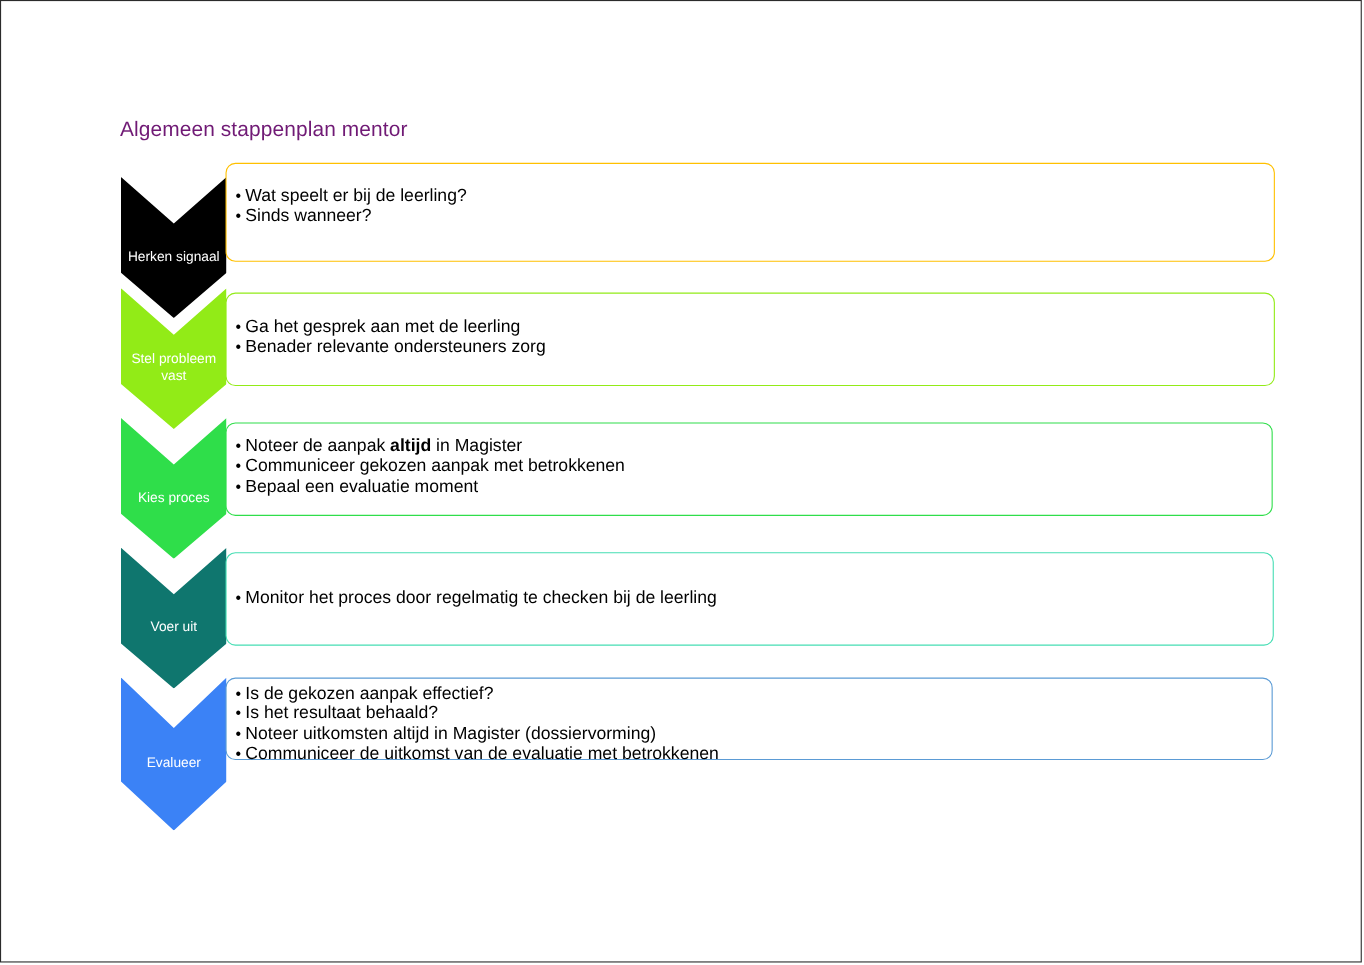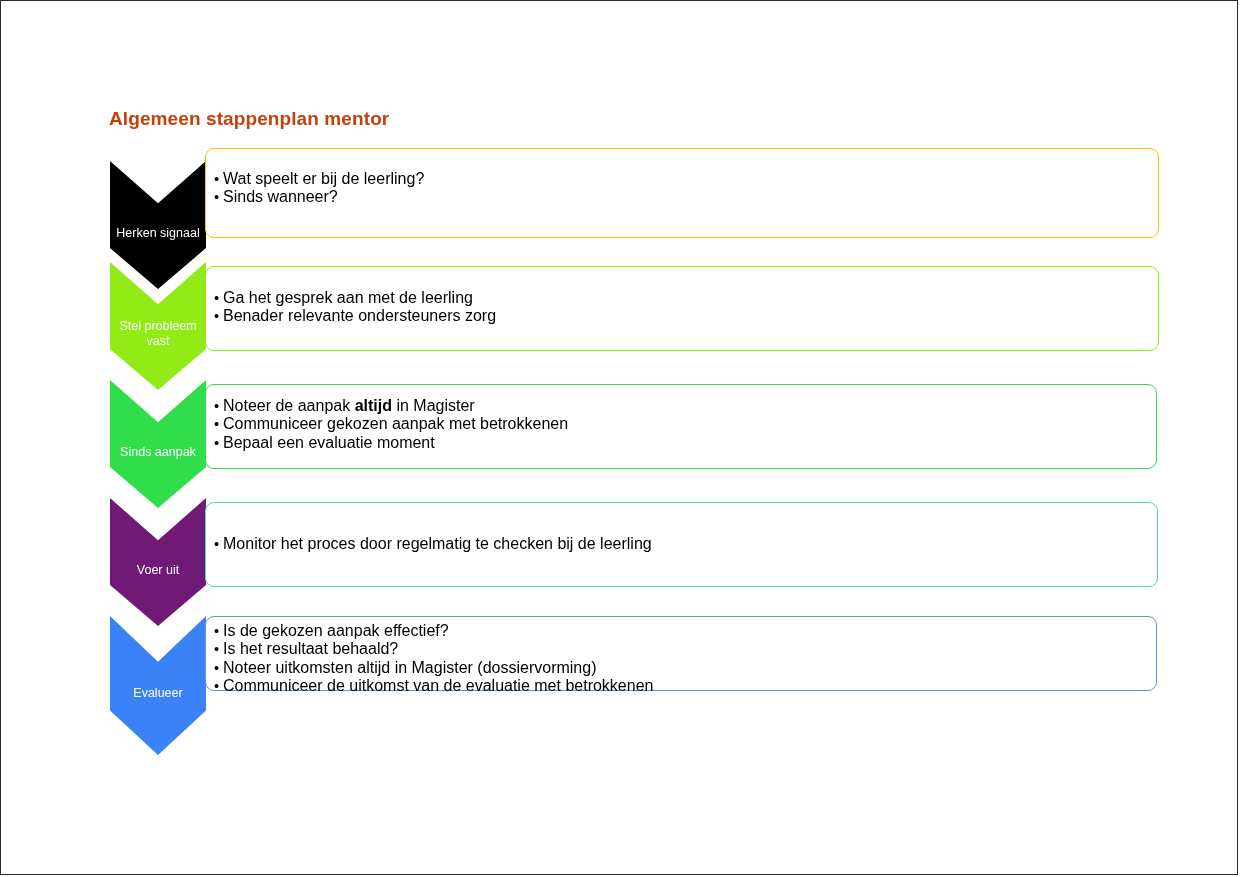--- a/index.html
+++ b/index.html
@@ -29,22 +29,22 @@
     left: 0;
     top: 0;
     width: 1238px;
     height: 875px;
   }
   #diagram-title {
     position: absolute;
     left: 108px;
     top: 107px;
     font-size: 19px;
-    font-weight: bold;
-    color: #c2410c;
+    font-weight: normal;
+    color: #701a75;
     letter-spacing: 0.1px;
     white-space: nowrap;
   }
   .step-row {
     position: absolute;
     left: 0;
     width: 1238px;
   }
   .chevron {
     position: absolute;
@@ -127,32 +127,32 @@
           </div>
           <div class="content-box" style="top: 265px; height: 85px; width: 954px; border-color: rgb(146, 235, 23);">
             <div class="bullet-list" style="top: 22px;">
               <div class="bullet-item">Ga het gesprek aan met de leerling</div>
               <div class="bullet-item">Benader relevante ondersteuners zorg</div>
             </div>
           </div>
         </div>
         <div class="step-row" style="top: 0px;">
           <div class="chevron" style="top: 379px; height: 128px; background: rgb(47, 222, 74);">
-            <div class="chevron-label">Sinds aanpak</div>
+            <div class="chevron-label">Kies proces</div>
           </div>
           <div class="content-box" style="top: 383px; height: 85px; width: 952px; border-color: rgb(47, 222, 74);">
             <div class="bullet-list" style="top: 12px;">
               <div class="bullet-item"><span>Noteer de aanpak </span><b>altijd</b><span> in Magister</span></div>
               <div class="bullet-item">Communiceer gekozen aanpak met betrokkenen</div>
               <div class="bullet-item">Bepaal een evaluatie moment</div>
             </div>
           </div>
         </div>
         <div class="step-row" style="top: 0px;">
-          <div class="chevron" style="top: 497px; height: 128px; background: #701a75;">
+          <div class="chevron" style="top: 497px; height: 128px; background: #0f766e;">
             <div class="chevron-label">Voer uit</div>
           </div>
           <div class="content-box" style="top: 501px; height: 85px; width: 953px; border-color: rgb(70, 222, 180);">
             <div class="bullet-list" style="top: 32px;">
               <div class="bullet-item">Monitor het proces door regelmatig te checken bij de leerling</div>
             </div>
           </div>
         </div>
         <div class="step-row" style="top: 0px;">
           <div class="chevron" style="top: 615px; height: 139px; background: #3b82f6;">

